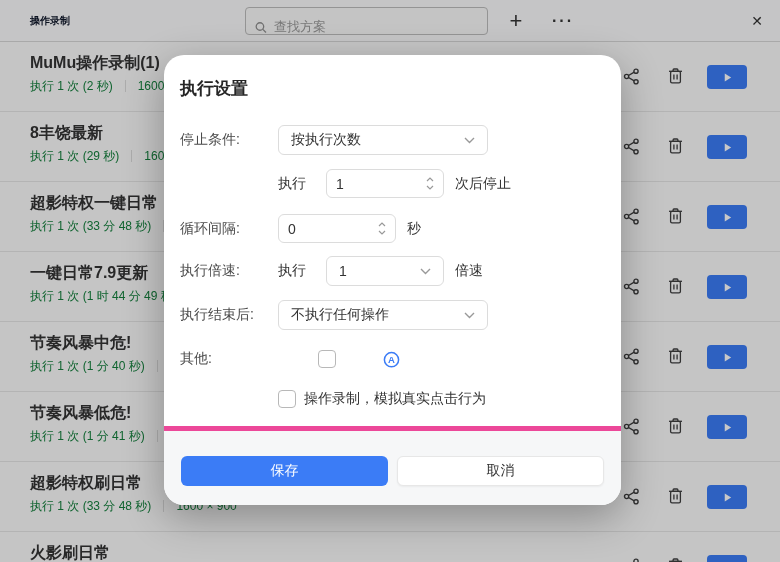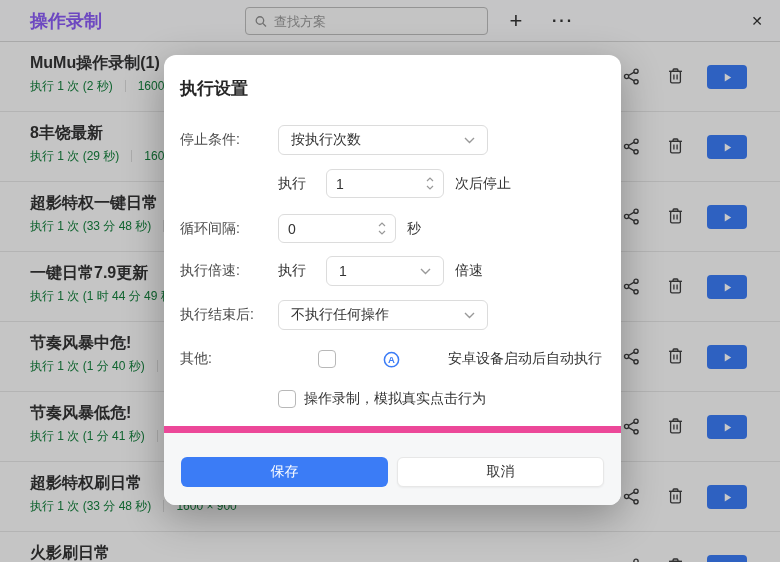--- a/index.html
+++ b/index.html
@@ -3,45 +3,45 @@
 <meta charset="utf-8">
 <style>
   * { margin:0; padding:0; box-sizing:border-box; }
   body { background:#888; }
   .app {
     position:relative; width:780px; height:562px; overflow:hidden;
     background:#fbfbfc; font-family:"Liberation Sans","DejaVu Sans",sans-serif;
   }
   
   .header { position:relative; height:42px; background:#fcfcfd; border-bottom:1px solid #d8d8d8; }
-  .header-title { position:absolute; left:30px; top:0; line-height:42px; font-size:18px; font-weight:700; color:#8b5cf6; }
+  .header-title { position:absolute; left:30px; top:0; line-height:42px; font-size:10px; font-weight:700; color:#0f172a; }
   .search {
     position:absolute; left:245px; top:7px; width:243px; height:28px;
     border:1px solid #bdbdbd; border-radius:4px; background:#fafafa;
-    display:flex; align-items:center; padding:0 9px;
+    display:flex; align-items:flex-end; padding:0 9px;
   }
   .search input { border:none; outline:none; background:transparent; font-size:13px; color:#333; width:100%; margin-left:7px; font-family:inherit; }
   .search input::placeholder { color:#9a9a9a; }
   .hbtn { position:absolute; top:0; height:42px; line-height:42px; text-align:center; color:#333; cursor:pointer; }
   .hbtn-plus { left:503px; width:26px; font-size:22px; font-weight:300; }
   .hbtn-dots { left:548px; width:30px; font-size:16px; font-weight:700; letter-spacing:2px; }
   .hbtn-close { left:744px; width:26px; font-size:14px; }
   
   .row { position:relative; height:70px; border-bottom:1px solid #e6e6e6; }
   .row-title { position:absolute; left:30px; top:11px; font-size:16px; font-weight:700; color:#333; white-space:nowrap; }
   .row-sub { position:absolute; left:30px; top:36px; height:16px; display:flex; align-items:center; font-size:12px; color:#15803d; white-space:nowrap; }
   .row-sub .sep { width:1px; height:12px; background:#dcdcdc; margin:0 12px; }
   .icon-share { position:absolute; left:623px; top:26px; cursor:pointer; }
   .icon-trash { position:absolute; left:667px; top:25px; cursor:pointer; }
   .play-btn { position:absolute; left:707px; top:23px; width:40px; height:24px; border-radius:4px; background:#3b7cf6; display:flex; align-items:center; justify-content:center; cursor:pointer; }
   
   .overlay { position:absolute; inset:0; background:rgba(0,0,0,0.215); }
   .modal {
     position:absolute; left:164px; top:55px; width:457px; height:450px;
-    background:#fff; border-radius:12px; overflow:hidden;
+    background:#fff; border-radius:20px; overflow:hidden;
     box-shadow:0 12px 40px rgba(0,0,0,0.30);
   }
   .modal-body { padding:22px 16px 0 16px; }
   .modal-title { font-size:17px; line-height:24px; font-weight:700; color:#262626; margin-bottom:24px; }
   .form-row { display:flex; align-items:center; }
   .form-label { width:98px; flex-shrink:0; font-size:14px; color:#4a4a4a; }
   .spacer { width:98px; flex-shrink:0; }
   .mb14 { margin-bottom:14px; } .mb16 { margin-bottom:16px; } .mb13 { margin-bottom:13px; }
   .mb20 { margin-bottom:20px; } .mb22 { margin-bottom:22px;gap:40px; }
   .select {
@@ -56,21 +56,21 @@
     padding:0 9px; font-size:14px; color:#333;
   }
   .spinner { display:flex; flex-direction:column; gap:3px; align-items:center; cursor:pointer; }
   .ptext { font-size:14px; color:#333; margin-right:20px; }
   .stext { font-size:14px; color:#333; margin-left:11px; }
   .checkbox { width:18px; height:18px; border:1px solid #b8b8b8; border-radius:4px; background:#fff; flex-shrink:0; cursor:pointer; }
   .cb-label { font-size:14px; color:#333; margin-left:8px; white-space:nowrap; }
   .android-ic { margin-left:7px; flex-shrink:0; }
   .modal-footer {
     position:absolute; left:0; right:0; bottom:0; height:79px;
-    background:#f6f7f8; border-top:7px solid #ec4899;
+    background:#f6f7f8; border-top:5px solid #ec4899;
     display:flex; align-items:center; justify-content:center; gap:9px; padding-top:6px;
   }
   .btn { width:207px; height:30px; border-radius:6px; font-size:14px; display:flex; align-items:center; justify-content:center; cursor:pointer; }
   .btn-save { background:#3b7cf6; color:#fff; }
   .btn-cancel { background:#fff; color:#333; border:1px solid #e7e7e7; box-shadow:0 1px 2px rgba(0,0,0,0.05); }
 </style>
 </head>
 <body>
 
 <div class="app">
@@ -370,21 +370,20 @@
         </div>
       </div>
 
       <div class="form-row mb22">
         <div class="form-label">其他:</div>
         <span class="checkbox"></span>
         <svg class="android-ic" width="17" height="17" viewBox="0 0 17 17">
           <circle cx="8.5" cy="8.7" r="7.1" stroke="#3b7cf6" stroke-width="1.5" fill="none"></circle>
           <text x="8.5" y="12.2" font-size="9.5" font-weight="bold" fill="#3b7cf6" text-anchor="middle" font-family="Liberation Sans, sans-serif">A</text>
         </svg>
-        <span class="cb-label">安卓设备启动后自动执行</span>
       </div>
 
       <div class="form-row">
         <div class="spacer"></div>
         <span class="checkbox"></span>
         <span class="cb-label">操作录制，模拟真实点击行为</span>
       </div>
     </div>
 
     <div class="modal-footer">

